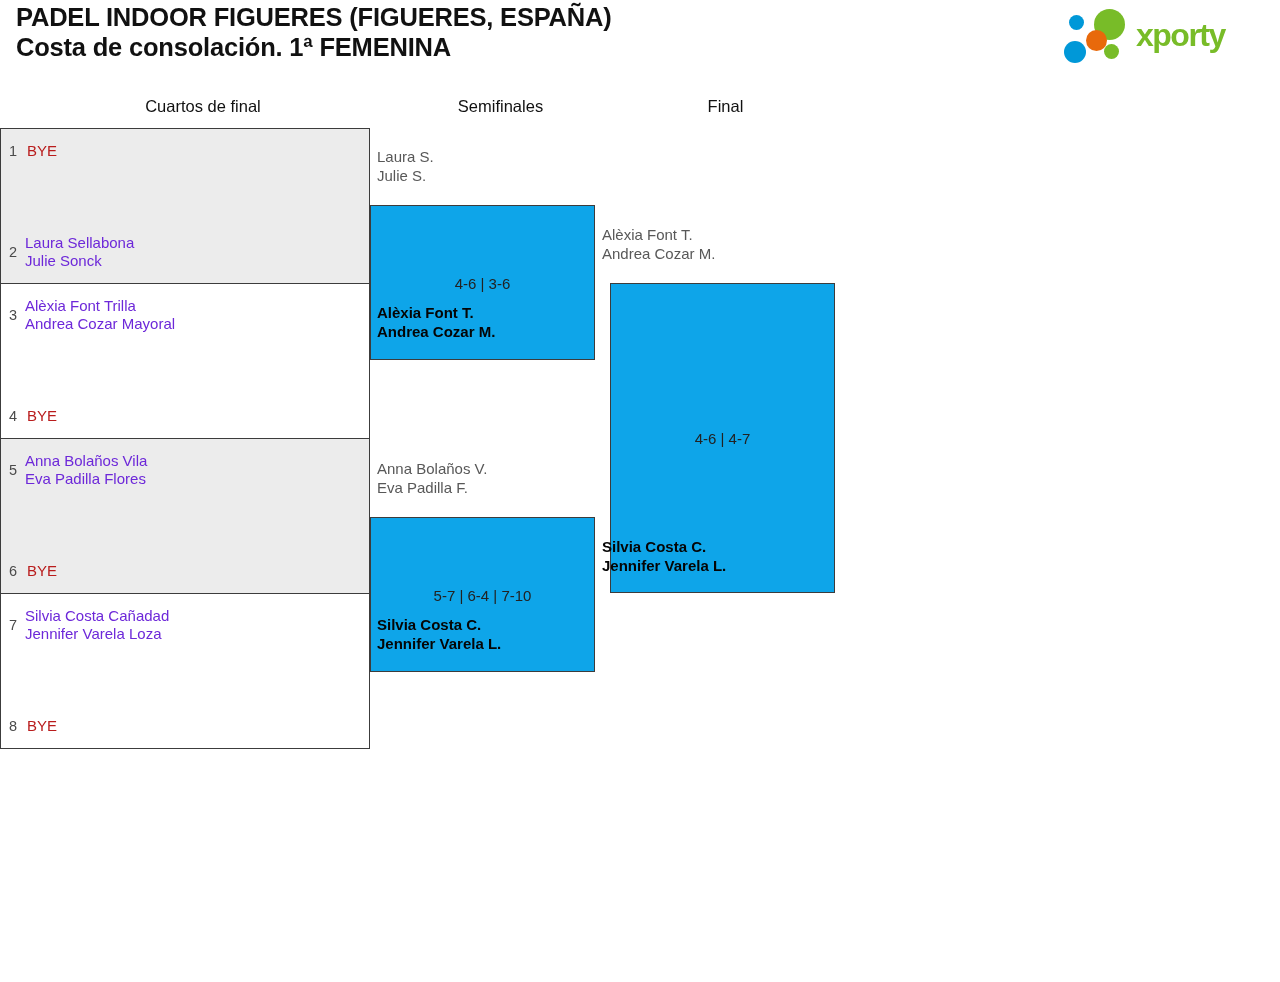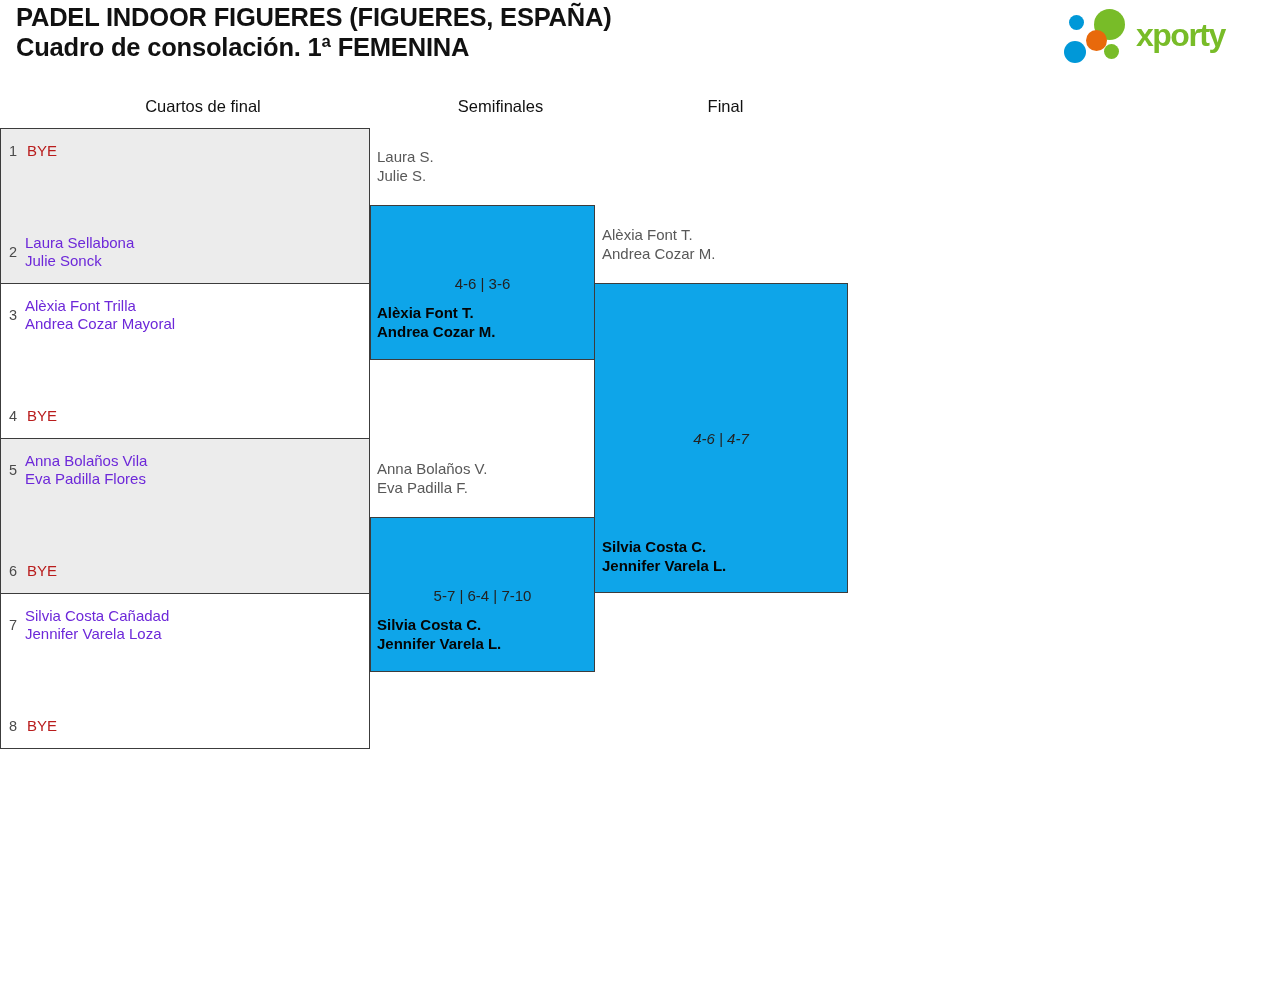--- a/index.html
+++ b/index.html
@@ -123,21 +123,21 @@
   }
 
   
   .match-box {
     position: absolute;
     border: 1px solid #3c3c3c;
     background: #0ea5e9;
   }
   #sf-box1 { left: 370px; top: 205px; width: 225px; height: 155px; }
   #sf-box2 { left: 370px; top: 517px; width: 225px; height: 155px; }
-  #f-box   { left: 594px; top: 283px; width: 254px; height: 310px; font-style: italic; }
+  #f-box   { left: 610px; top: 283px; width: 225px; height: 310px; }
 
   .score {
     position: absolute;
     left: 0; width: 100%;
     top: 50%;
     transform: translateY(-50%);
     text-align: center;
     font-size: 15px;
     color: #222222;
     white-space: nowrap;
@@ -162,21 +162,21 @@
 </style>
 </head>
 <body>
 
 <div id="page">
 
   <div id="header">
 
     <div id="title-block">
       <div class="title-line">PADEL INDOOR FIGUERES (FIGUERES, ESPAÑA)</div>
-      <div class="title-line">Cuadro de consolación. 1ª FEMENINA</div>
+      <div class="title-line">Costa de consolación. 1ª FEMENINA</div>
     </div>
 
     <div id="logo">
       <div id="logo-dots">
         <span class="dot" style="left:5px; top:7px; width:15px; height:15px; background:#0098d8;"></span>
         <span class="dot" style="left:30px; top:1px; width:31px; height:31px; background:#78bc28;"></span>
         <span class="dot" style="left:22px; top:22px; width:21px; height:21px; background:#e8690b;"></span>
         <span class="dot" style="left:0px; top:33px; width:22px; height:22px; background:#0098d8;"></span>
         <span class="dot" style="left:40px; top:36px; width:15px; height:15px; background:#78bc28;"></span>
       </div>

